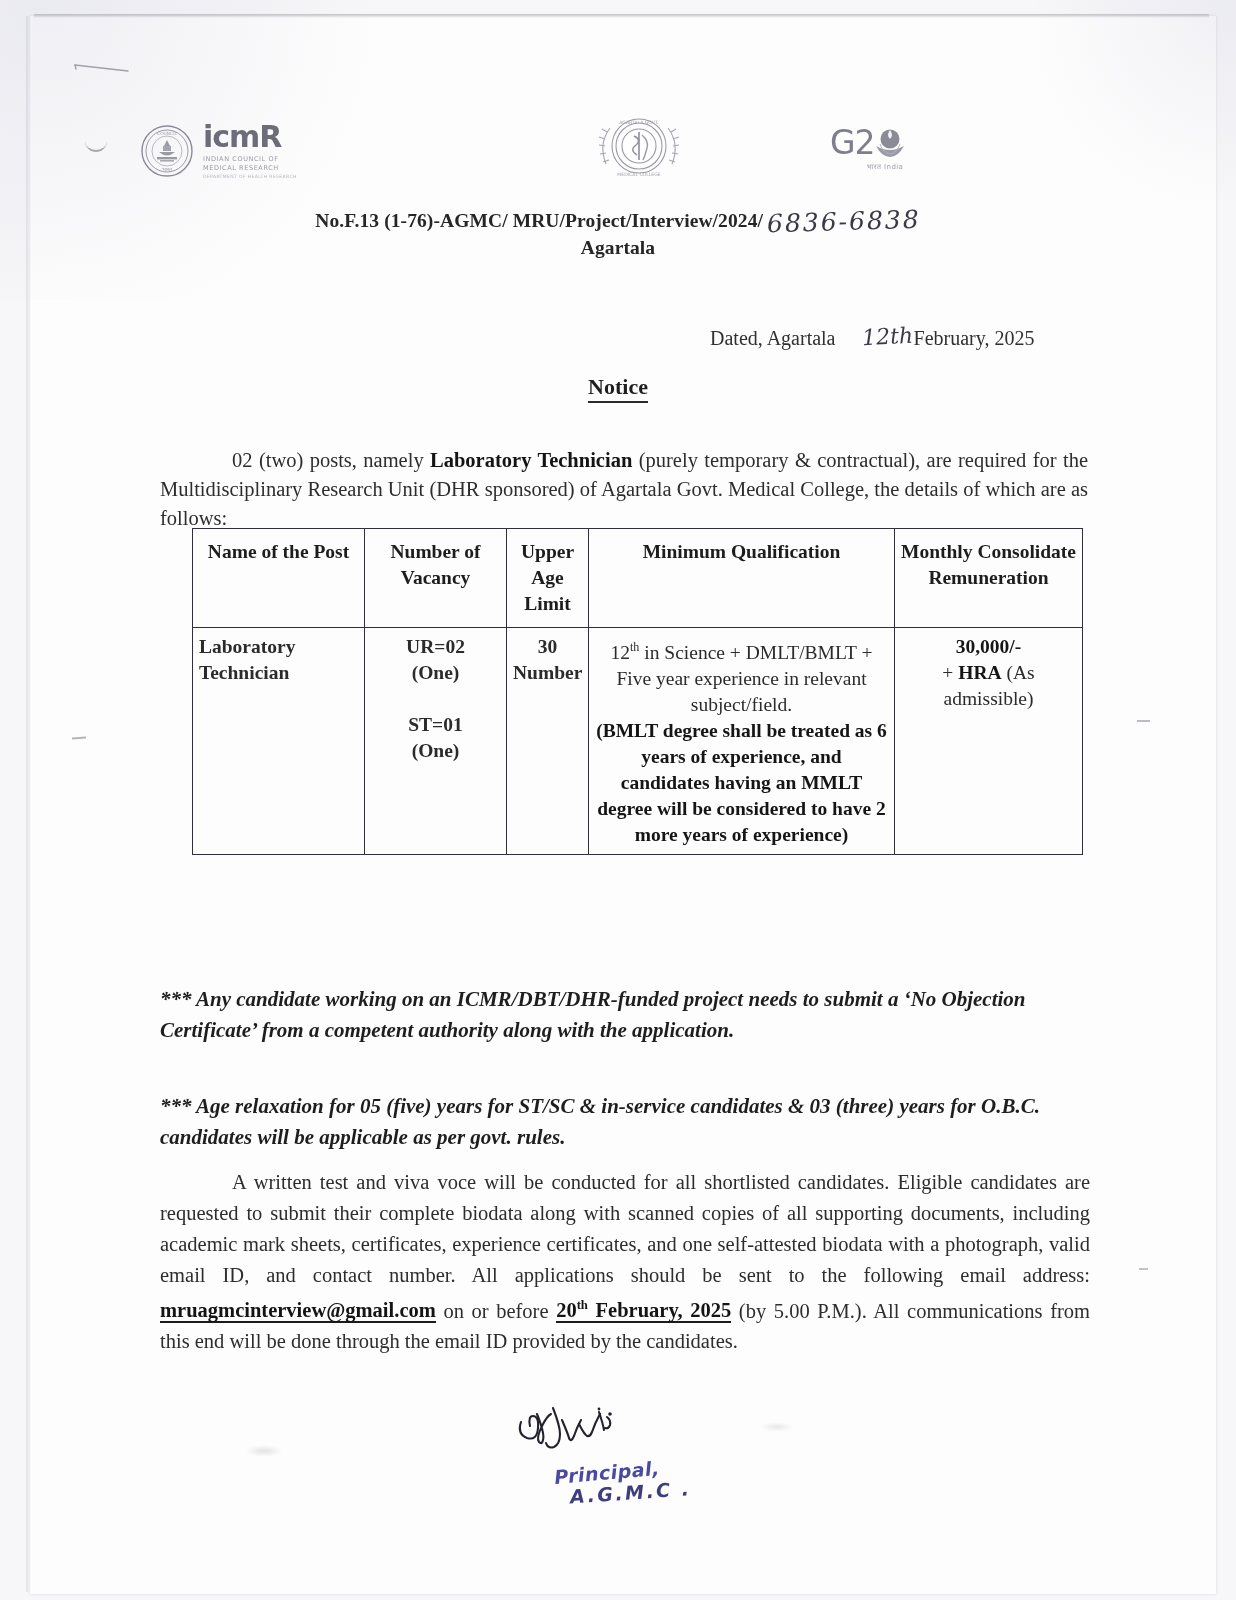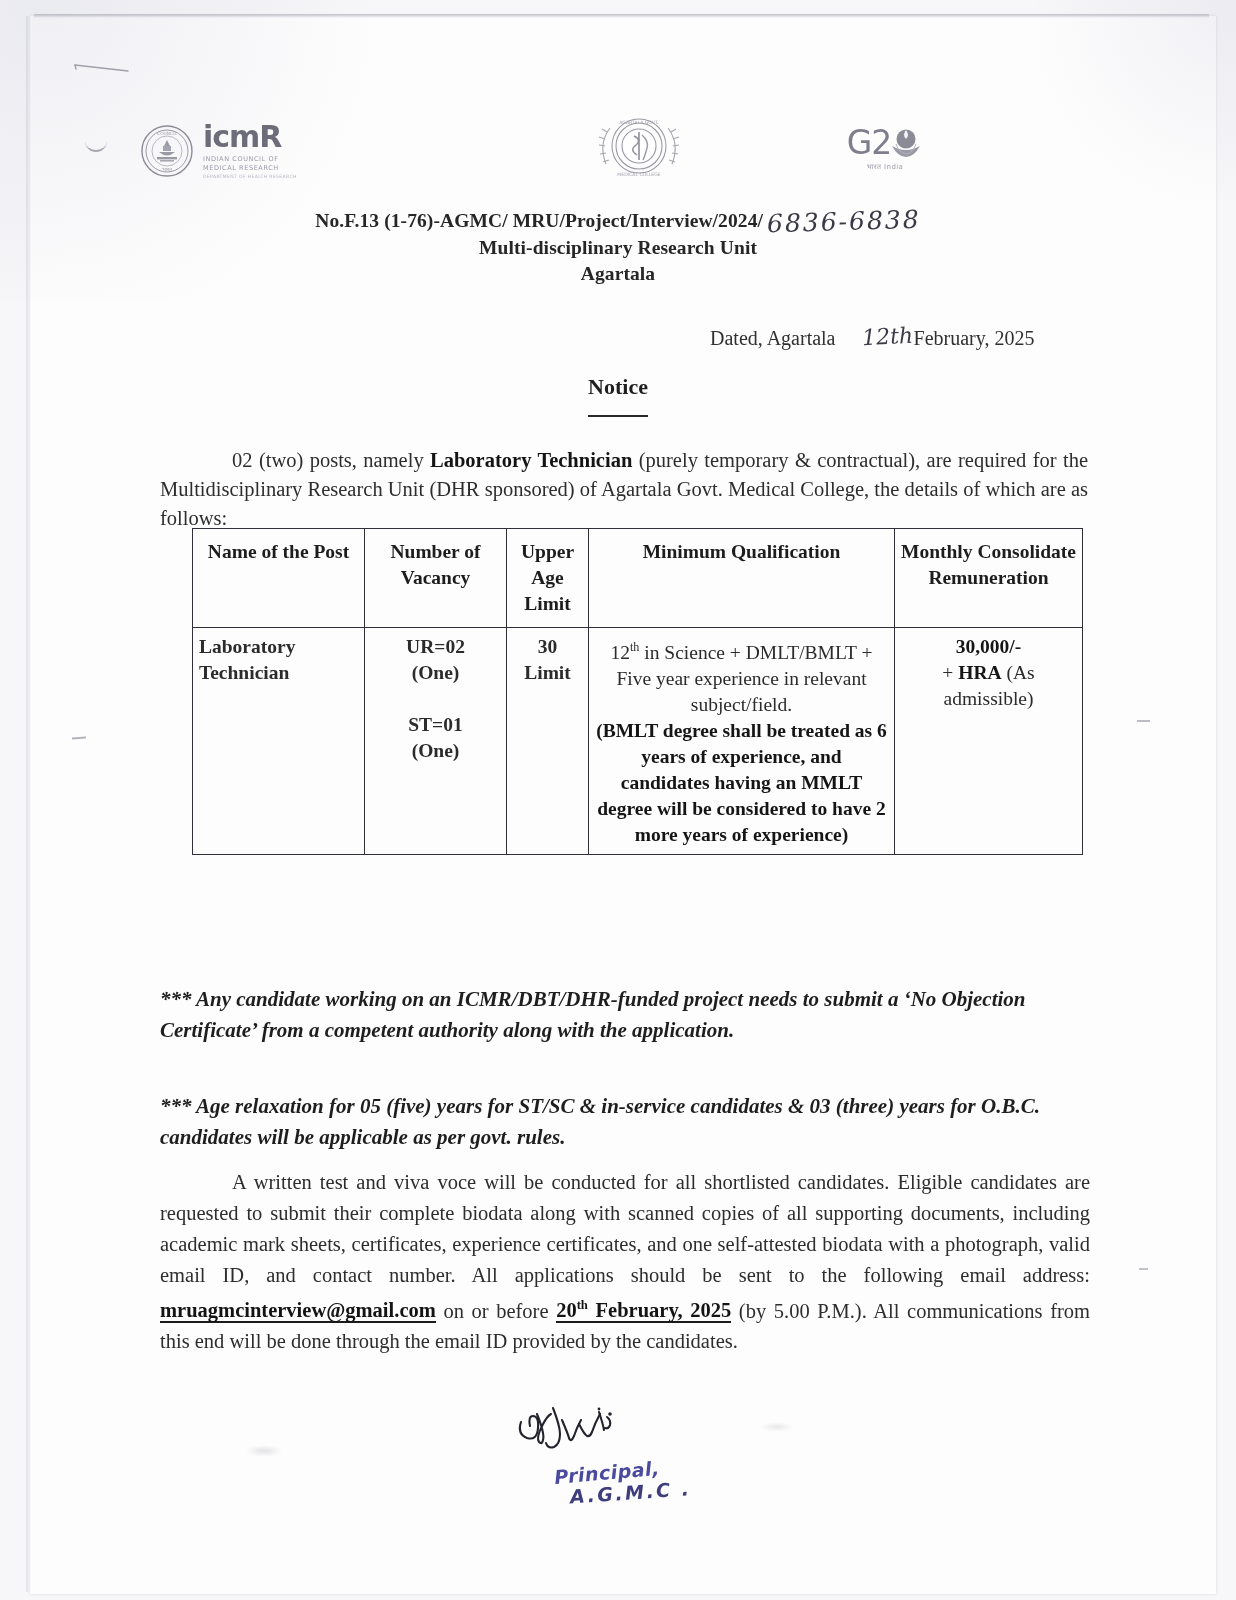--- a/index.html
+++ b/index.html
@@ -222,21 +222,21 @@
     left: 0;
     top: 374px;
     width: 1236px;
     text-align: center;
     font-weight: 700;
     font-size: 22px;
     color: #1f1f1f;
   }
   #notice-heading span {
     border-bottom: 2px solid #2a2a2a;
-    padding-bottom: 16px;
+    padding-bottom: 2px;
   }
 
   
   #intro-paragraph {
     position: absolute;
     left: 160px;
     top: 425px;
     width: 928px;
     font-size: 20.5px;
     line-height: 29px;
@@ -448,39 +448,38 @@
       </g>
 
       <path d="M59 20 L59 48" stroke="#8e8e9a" stroke-width="1.6"></path>
       <path d="M54 24 q8 4 2 9 q-7 5 1 10" stroke="#8e8e9a" stroke-width="1.4" fill="none"></path>
       <path d="M62 23 q7 6 5 13 q-2 8 -4 12" stroke="#9a9aa6" stroke-width="1.4" fill="none"></path>
       <text x="59" y="12" font-size="4.6" fill="#a0a0ac" text-anchor="middle" font-family="DejaVu Sans, sans-serif">AGARTALA GOVT.</text>
       <text x="59" y="64" font-size="4.6" fill="#a0a0ac" text-anchor="middle" font-family="DejaVu Sans, sans-serif">MEDICAL COLLEGE</text>
     </svg>
 
     <div class="logo-block" id="logo-g20">
-      <div style="display:flex; align-items:center; justify-content:center;">
+      <div style="display:flex; align-items:center; justify-content:flex-start;">
         <span id="g20-text">G2</span>
         <svg width="34" height="36" viewBox="0 0 34 36" style="margin-left:-2px;">
           <circle cx="17" cy="15" r="9.5" fill="#8b8b98"></circle>
           <path d="M17 6 q4 5 0 9 q-4 -4 0 -9z" fill="#f2f2f5"></path>
           <path d="M3 22 q6 11 14 11 q8 0 14 -11 q-7 4 -14 4 q-7 0 -14 -4z" fill="#9a9aa6"></path>
           <path d="M7 20 q3 9 10 10" fill="none" stroke="#b4b4be" stroke-width="1"></path>
           <path d="M27 20 q-3 9 -10 10" fill="none" stroke="#b4b4be" stroke-width="1"></path>
         </svg>
       </div>
       <div id="g20-sub">भारत  India</div>
     </div>
   </div>
 
   <div id="ref-block">
     <div id="ref-line-1">
       <span>No.F.13 (1-76)-AGMC/ MRU/Project/Interview/2024/</span><span id="ref-handwritten-no">6836-6838</span>
     </div>
-    <div>Multi-disciplinary Research Unit</div>
     <div>Agartala</div>
   </div>
 
   <div id="date-line">
     <span>Dated, Agartala</span><span id="date-handwritten-day">12th</span><span>February, 2025</span>
   </div>
 
   <div id="notice-heading">
     <span>Notice</span>
   </div>
@@ -509,21 +508,21 @@
         <td id="cell-post-name">Laboratory Technician</td>
         <td id="cell-vacancy">
           <span>UR=02</span><br>
           <span>(One)</span>
           <span class="vac-gap"></span>
           <span>ST=01</span><br>
           <span>(One)</span>
         </td>
         <td id="cell-age">
           <span>30</span><br>
-          <span>Limit</span>
+          <span>Number</span>
         </td>
         <td id="cell-qualification">
           <span class="qual-normal">12<sup class="ord">th</sup> in Science + DMLT/BMLT + Five year experience in relevant subject/field.</span>
           <span class="qual-bold">(BMLT degree shall be treated as 6 years of experience, and candidates having an MMLT degree will be considered to have 2 more years of experience)</span>
         </td>
         <td id="cell-remuneration">
           <b>30,000/-</b><br>
           <span>+ </span><b>HRA</b><span> (As admissible)</span>
         </td>
       </tr>

